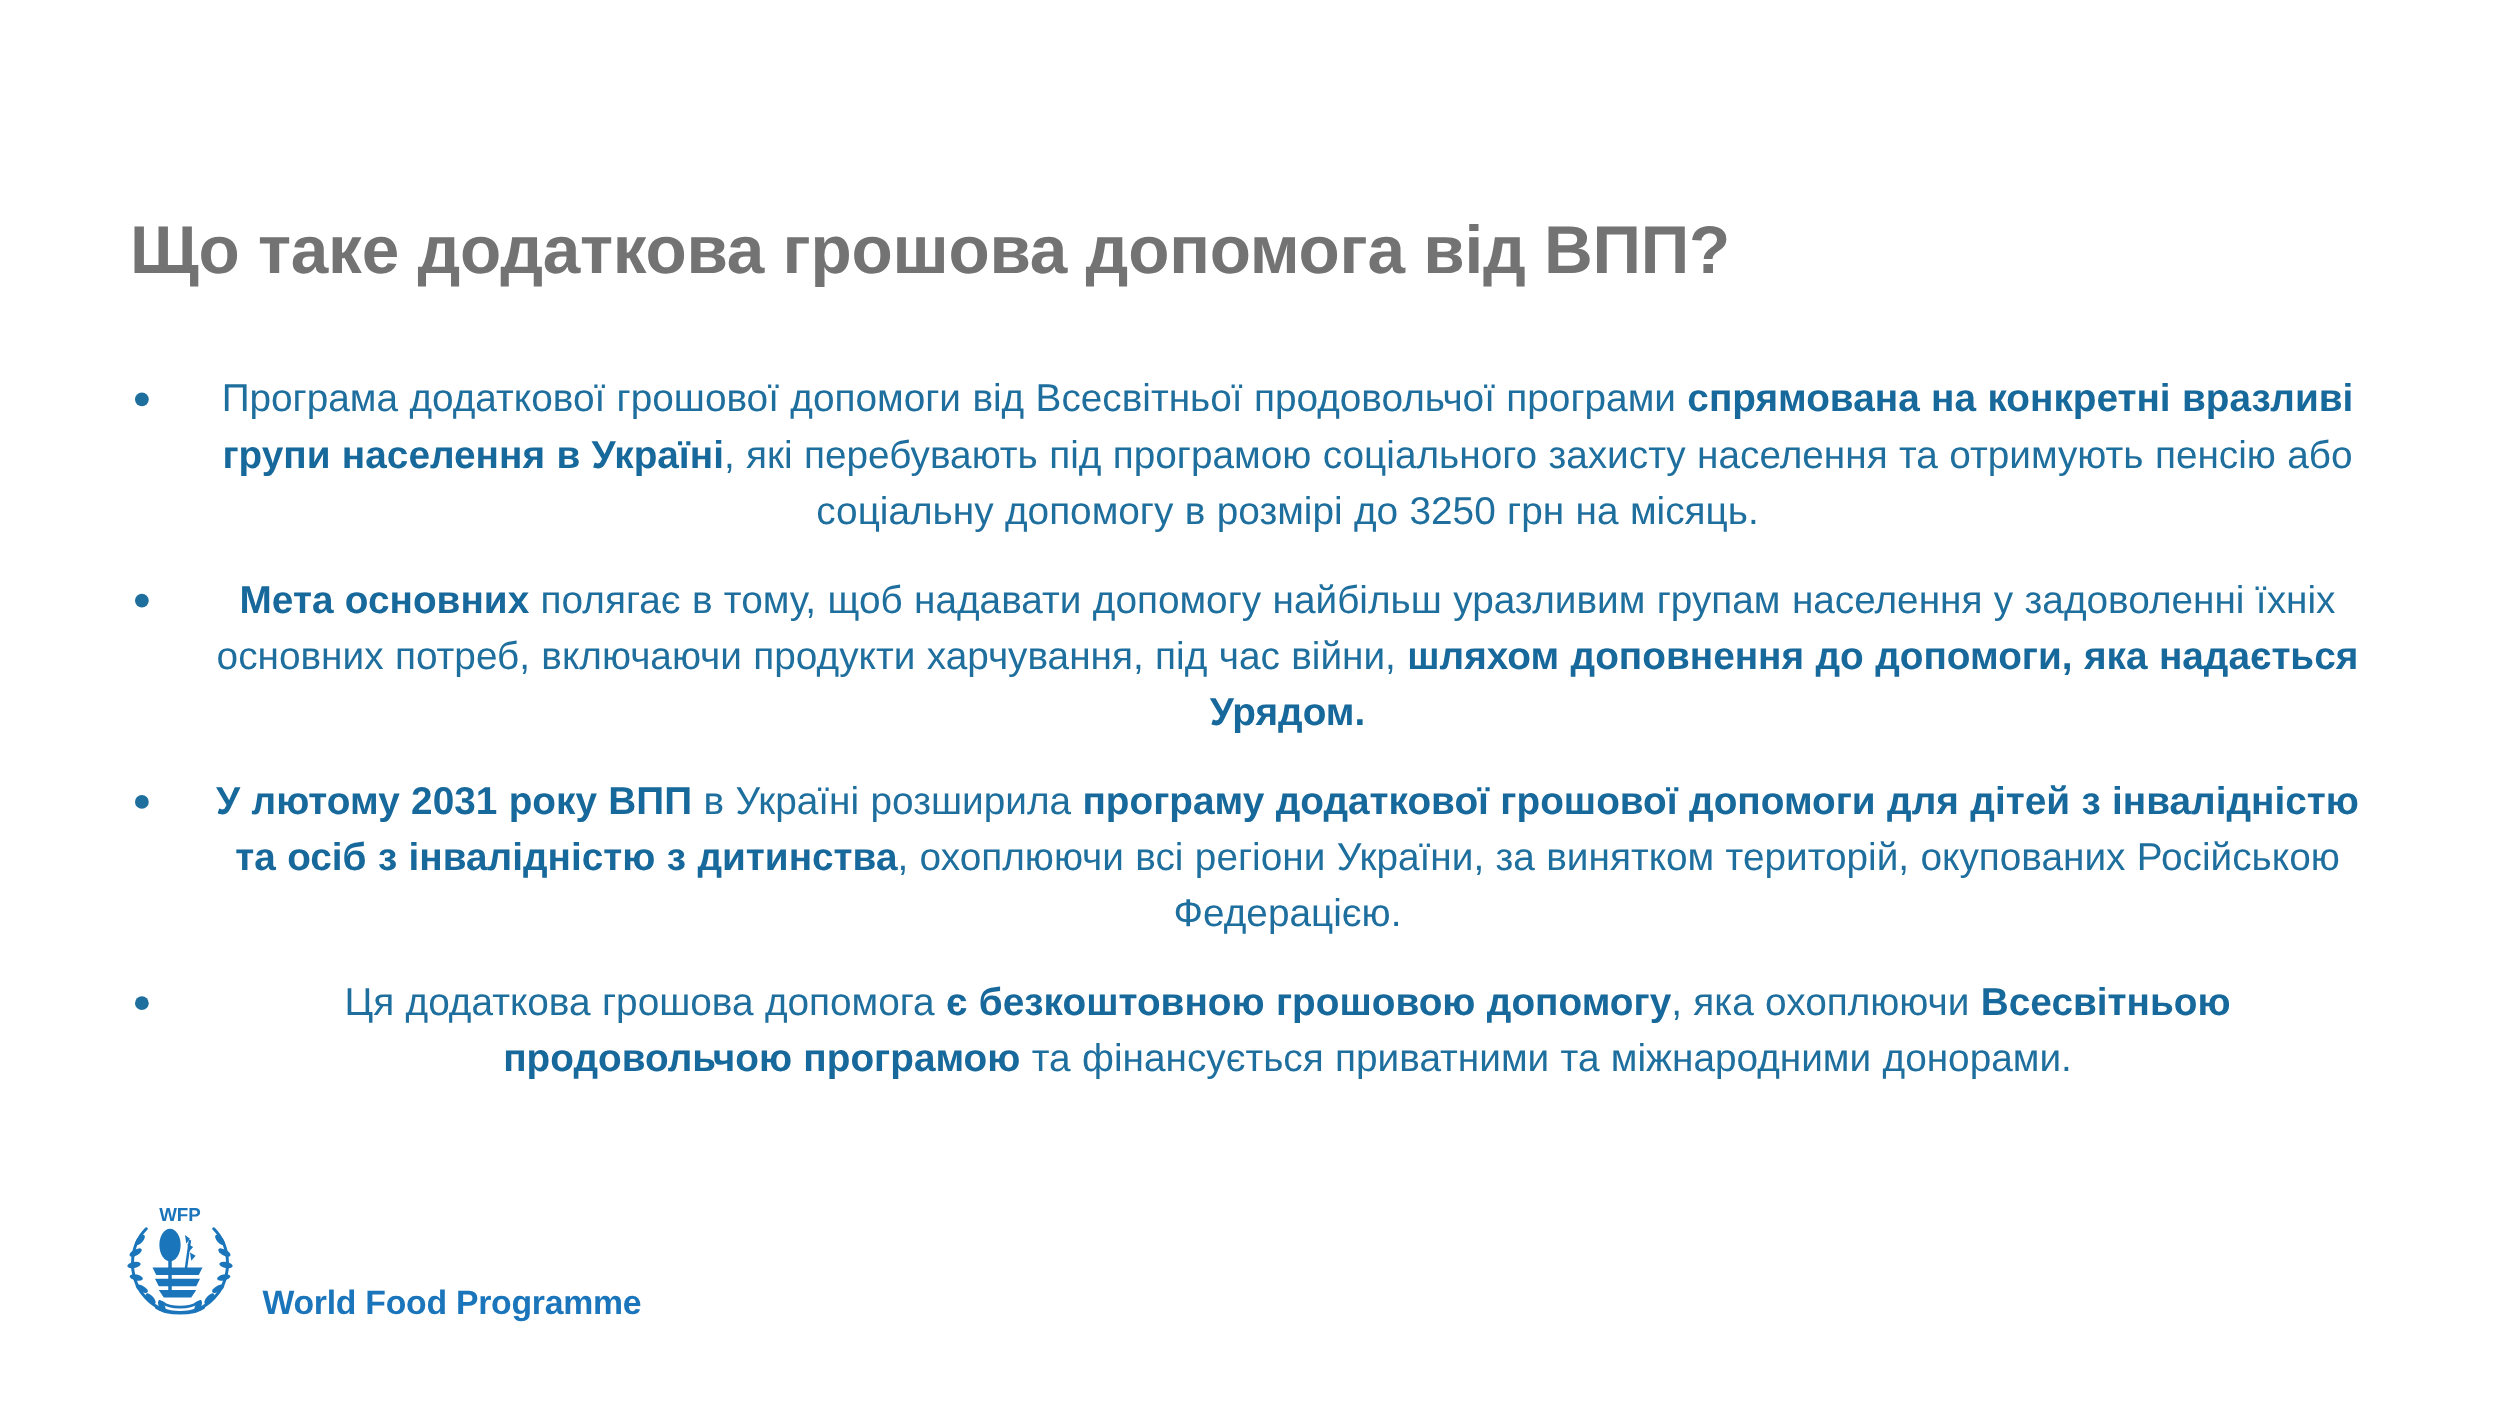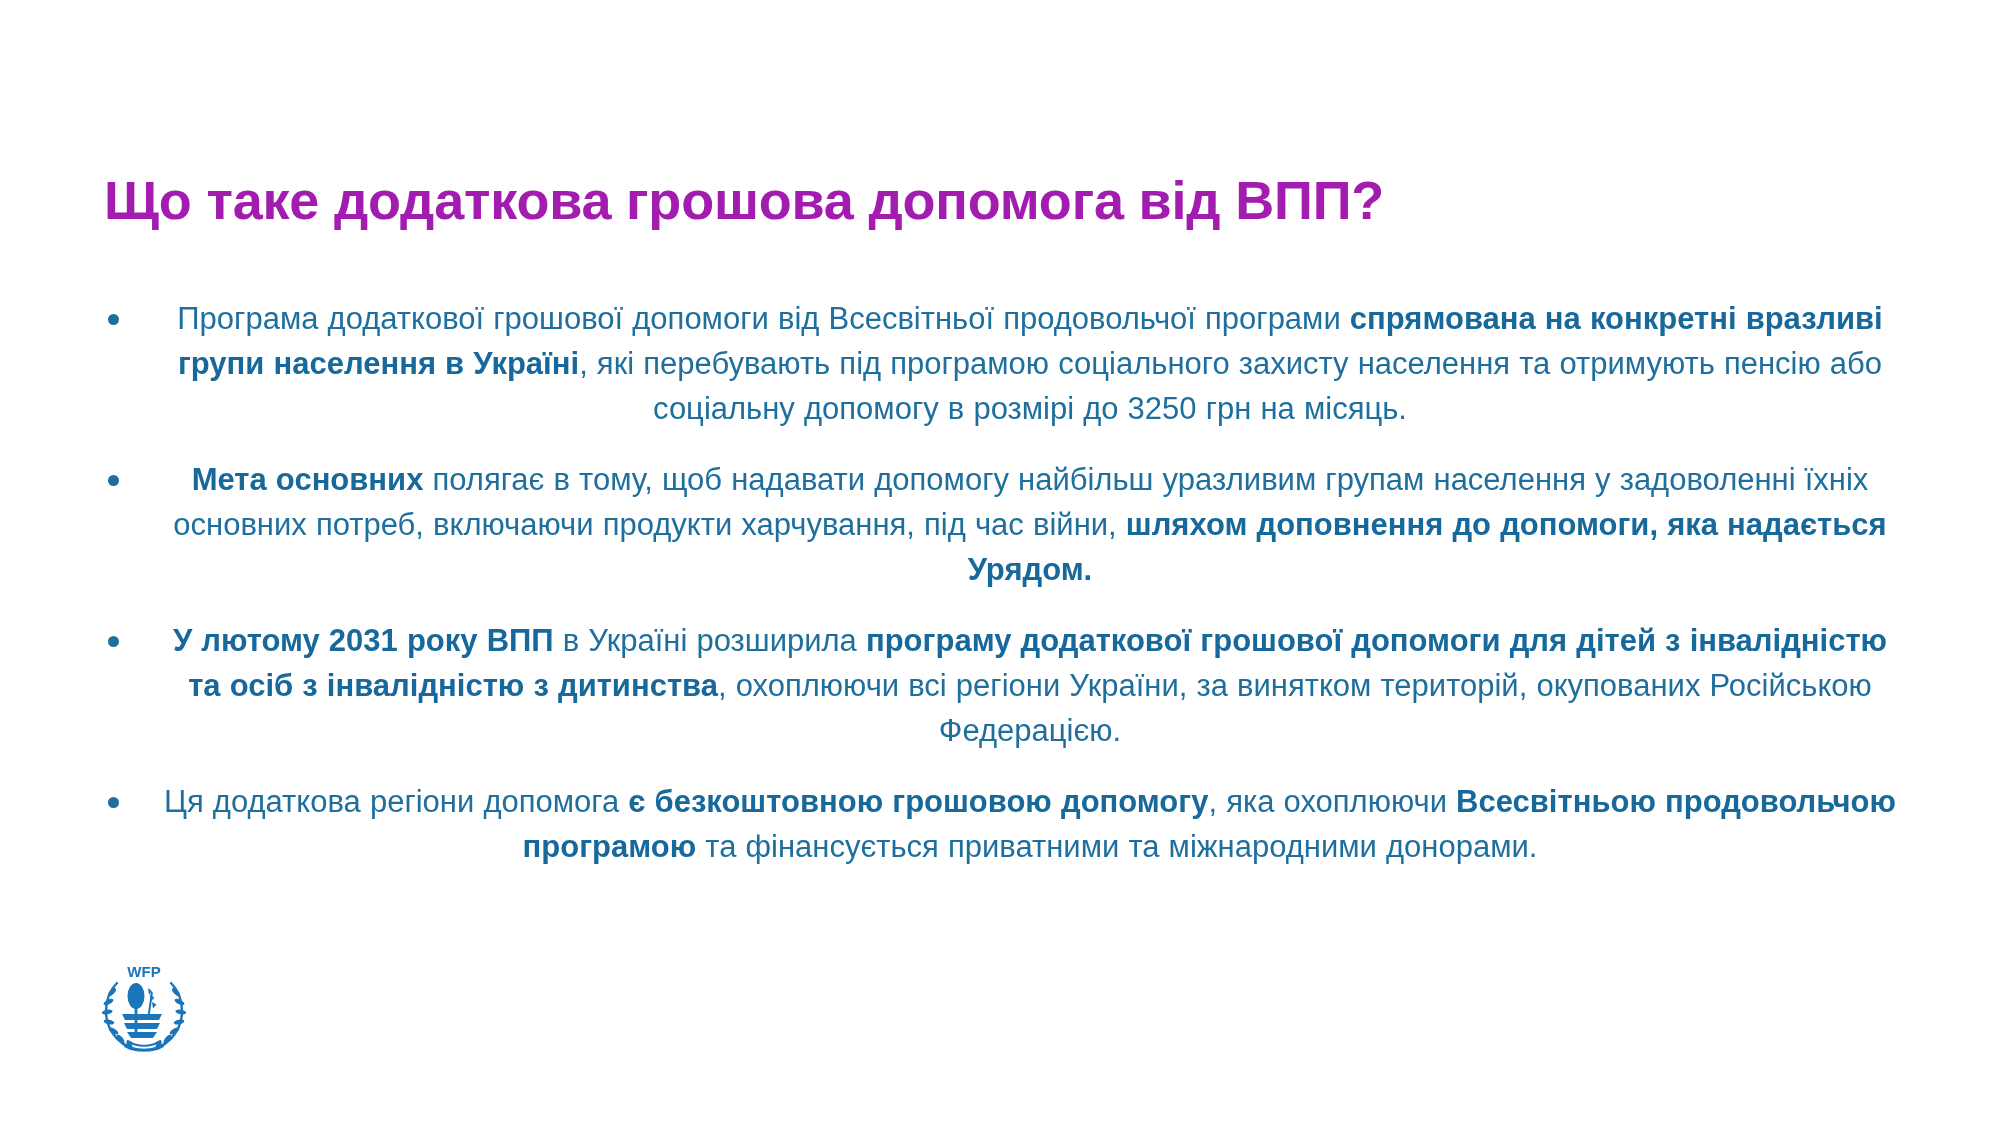--- a/index.html
+++ b/index.html
@@ -23,21 +23,21 @@
 
   
   .slide-title {
     position: absolute;
     left: 104px;
     top: 132px;
     width: 1790px;
     font-size: 54px;
     line-height: 64px;
     font-weight: bold;
-    color: #a21caf;
+    color: #737373;
     letter-spacing: -0.2px;
     white-space: nowrap;
   }
 
   
   .body-block {
     position: absolute;
     left: 100px;
     top: 296px;
     width: 1800px;
@@ -115,21 +115,21 @@
       <span class="bullet-text"><b>Мета основних</b><span> полягає в тому, щоб надавати допомогу найбільш уразливим групам населення у задоволенні їхніх основних потреб, включаючи продукти харчування, під час війни, </span><b>шляхом доповнення до допомоги, яка надається Урядом.</b></span>
     </div>
 
     <div class="bullet-row">
       <span class="bullet-dot"></span>
       <span class="bullet-text"><b>У лютому 2031 року ВПП</b><span> в Україні розширила </span><b>програму додаткової грошової допомоги  для дітей з інвалідністю та осіб з інвалідністю з дитинства</b><span>, охоплюючи всі регіони України, за винятком територій, окупованих Російською Федерацією.</span></span>
     </div>
 
     <div class="bullet-row">
       <span class="bullet-dot"></span>
-      <span class="bullet-text"><span>Ця додаткова регіони допомога </span><b>є безкоштовною грошовою допомогу</b><span>, яка охоплюючи </span><b>Всесвітньою продовольчою програмою</b><span> та фінансується приватними та міжнародними донорами.</span></span>
+      <span class="bullet-text"><span>Ця додаткова грошова допомога </span><b>є безкоштовною грошовою допомогу</b><span>, яка охоплюючи </span><b>Всесвітньою продовольчою програмою</b><span> та фінансується приватними та міжнародними донорами.</span></span>
     </div>
 
   </div>
 
   <div class="wfp-logo">
     <span class="wfp-mark">
       <svg width="104" height="96" viewBox="0 0 104 96" xmlns="http://www.w3.org/2000/svg">
         <g fill="#1B75BB">
           <text x="52" y="15" font-family="Liberation Sans, sans-serif" font-size="15" font-weight="bold" text-anchor="middle">WFP</text>
         </g>
@@ -169,15 +169,16 @@
           <path d="M30 52 L70 52 L67 58 L33 58 Z"></path>
           <path d="M32 61 L68 61 L65 67 L35 67 Z"></path>
           <path d="M35 70 L65 70 L61 76 L39 76 Z"></path>
         </g>
         <g stroke="#1B75BB" stroke-width="2.2" fill="none" stroke-linecap="round">
           <path d="M38 80 C44 85 60 85 66 80"></path>
           <path d="M33 84 C42 90 62 90 71 84"></path>
         </g>
       </svg>
     </span>
+    <span class="wfp-wordmark">World Food Programme</span>
   </div>
 
 </div>
 
 </body></html>

